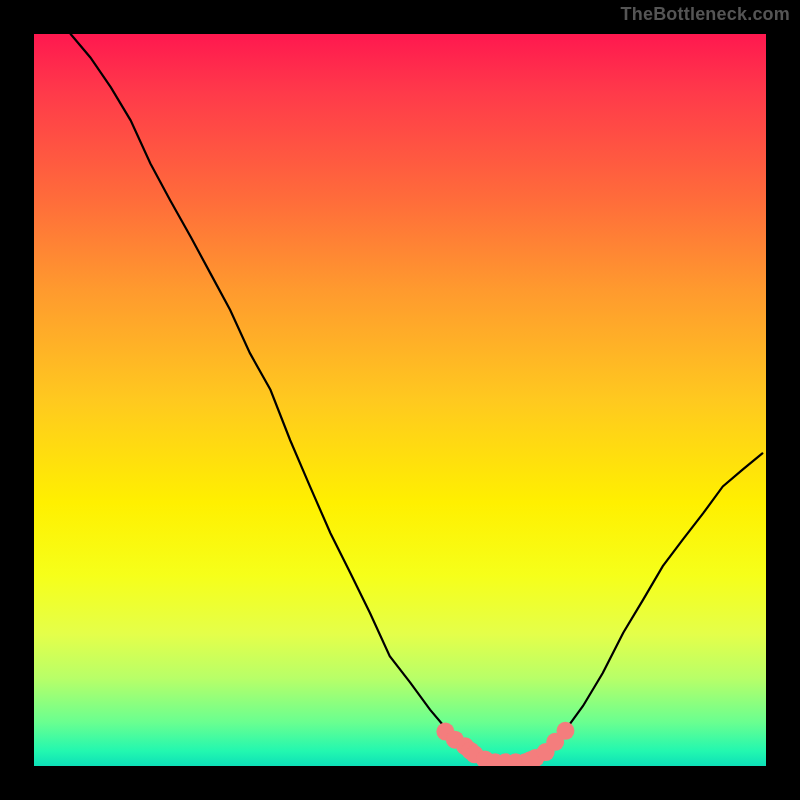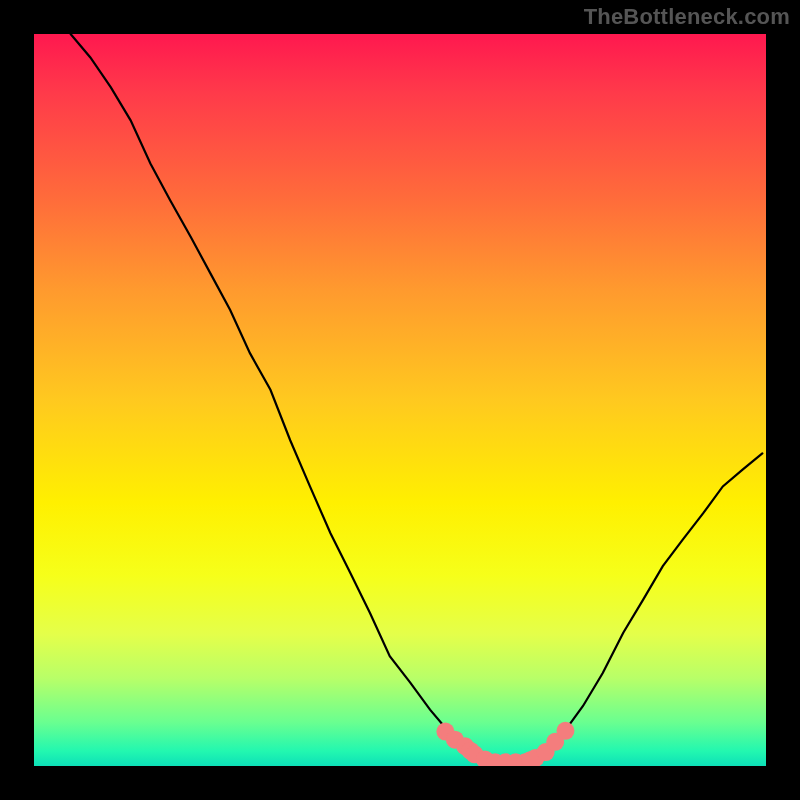--- a/index.html
+++ b/index.html
@@ -17,21 +17,21 @@
     left: 0;
     width: 800px;
     height: 800px;
     background: #000;
   }
   .watermark {
     position: absolute;
     top: 4px;
     right: 10px;
     color: #555;
-    font-size: 22px;
+    font-size: 18px;
     font-weight: 600;
     letter-spacing: 0.2px;
     z-index: 20;
     user-select: none;
   }
   .plot {
     position: absolute;
     left: 34px;
     top: 34px;
     width: 732px;

